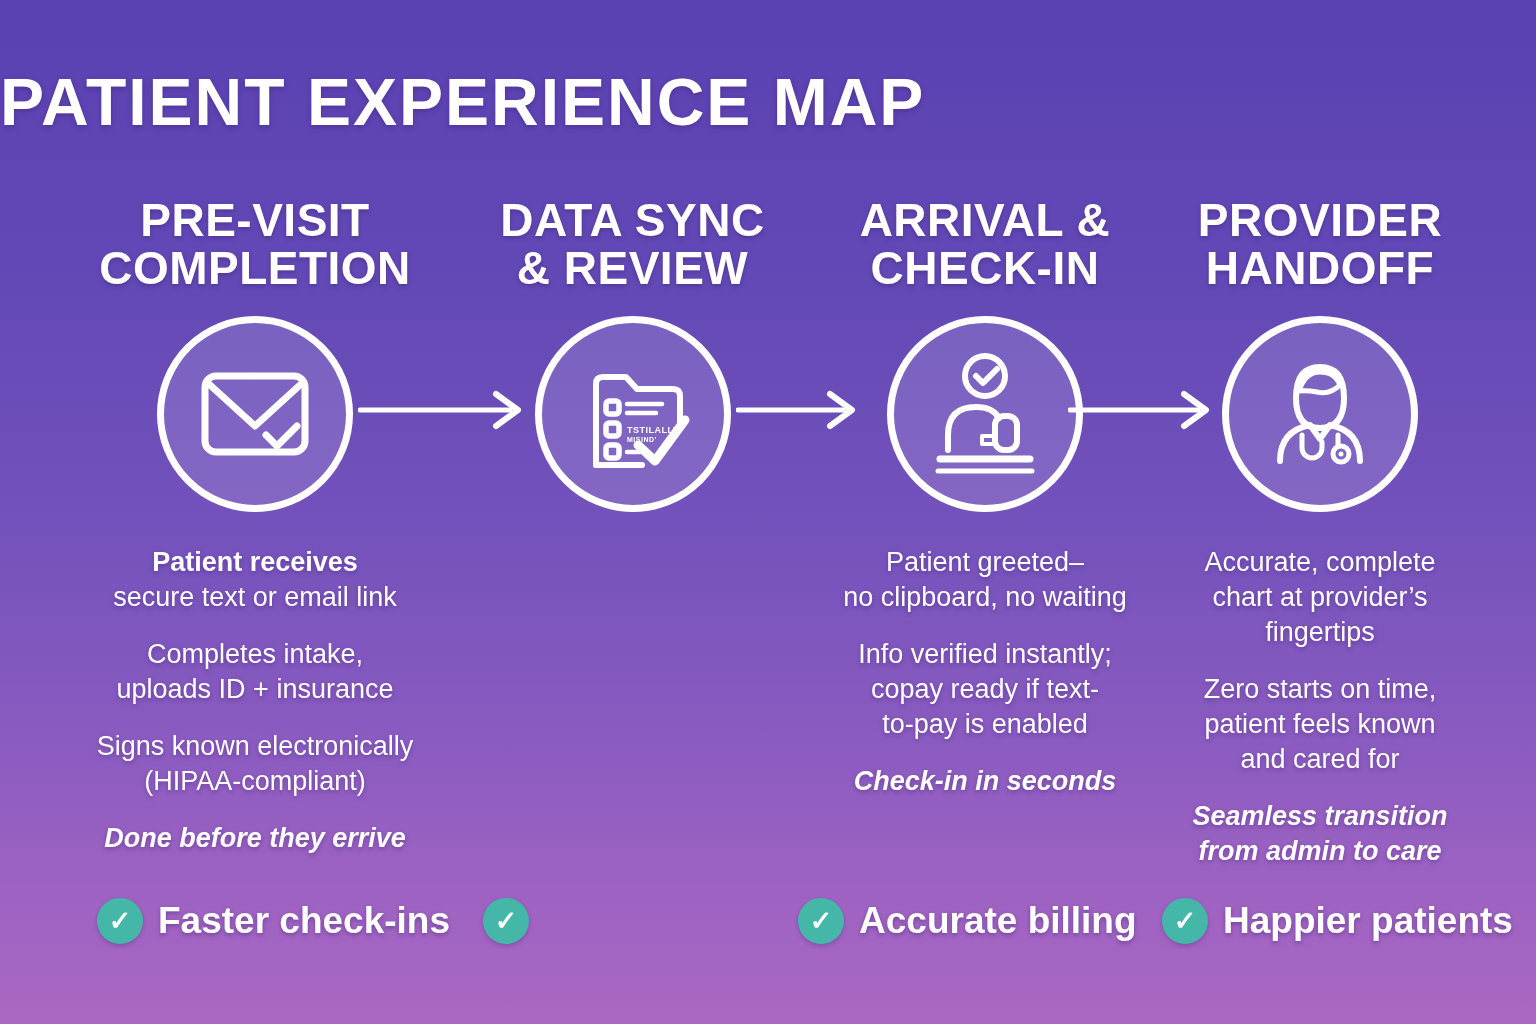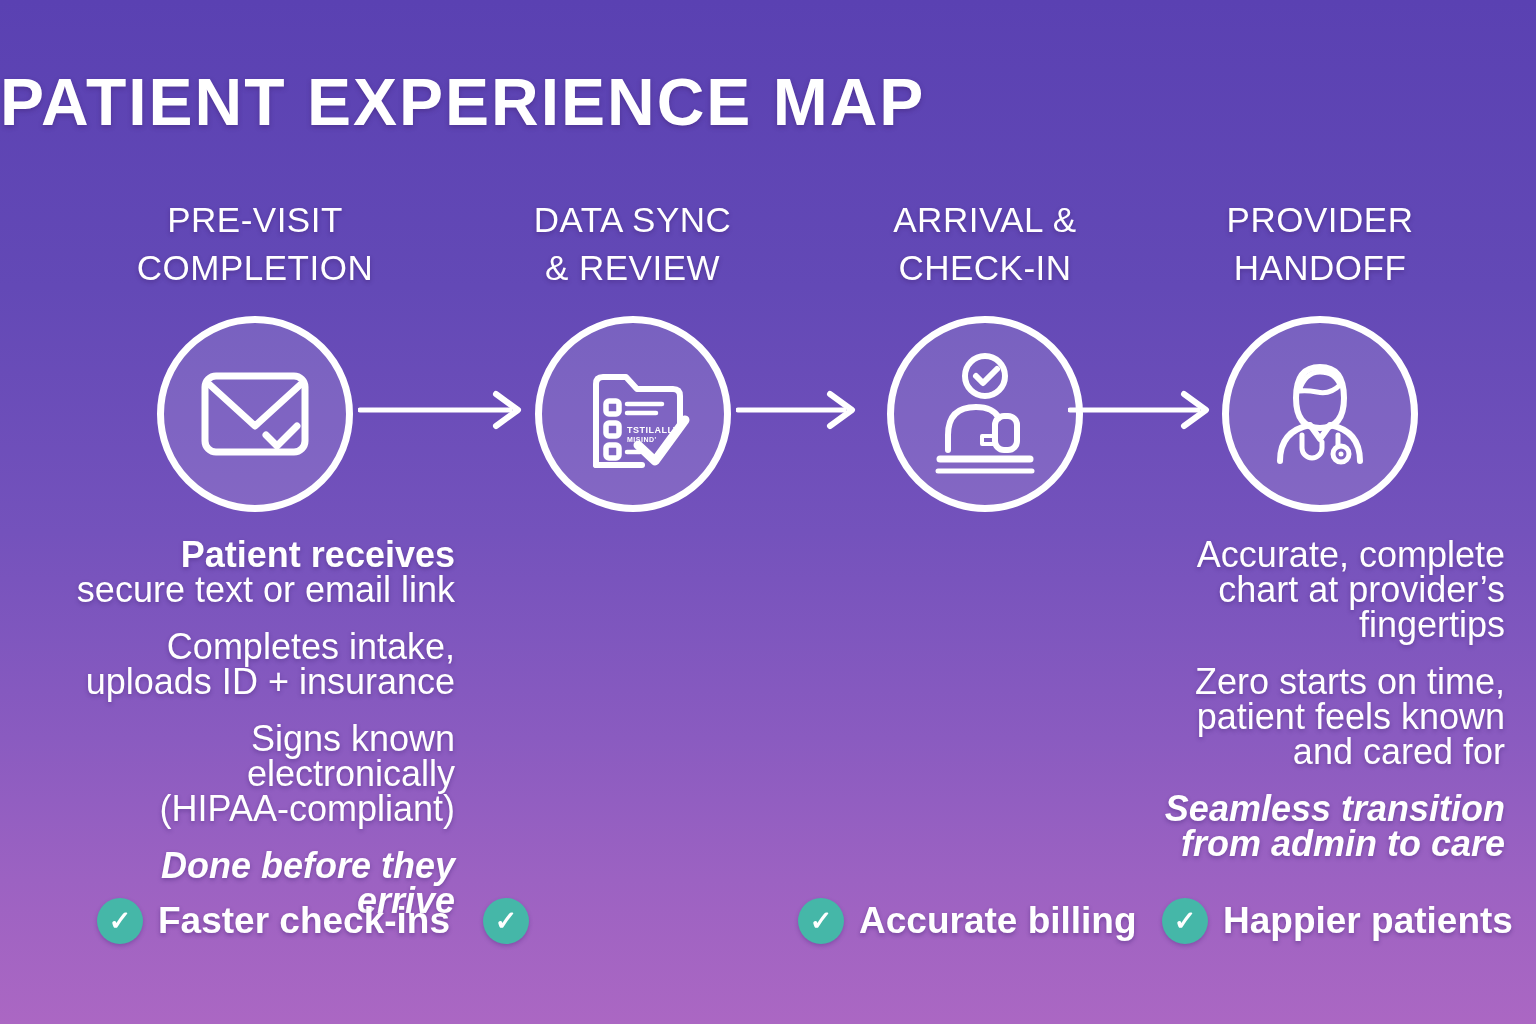--- a/index.html
+++ b/index.html
@@ -19,35 +19,35 @@
     text-align:left;
     font-size:66px; font-weight:bold; letter-spacing:2px;
     text-shadow:0 2px 5px rgba(60,30,110,0.45);
   }
   .column { position:absolute; top:196px; text-align:center; }
   #col1 { left:55px;  width:400px; }
   #col2 { left:450px; width:365px; }
   #col3 { left:805px; width:360px; }
   #col4 { left:1135px;width:370px; }
   .col-heading {
-    font-size:35px; font-weight:normal; line-height:48px;
+    font-size:46px; font-weight:bold; line-height:48px;
     letter-spacing:0.5px;
     text-shadow:0 2px 4px rgba(60,30,110,0.45);
   }
   .circle {
     width:196px; height:196px;
     margin:24px auto 0;
     border:7px solid #ffffff; border-radius:50%;
     background:rgba(255,255,255,0.13);
     display:flex; align-items:center; justify-content:center;
   }
   .circle svg { display:block; }
   .icon-stroke { stroke:#ffffff; fill:none; stroke-linecap:round; stroke-linejoin:round; }
-  .paragraphs { margin-top:25px; font-size:36px; line-height:35px;
-    text-shadow:0 2px 4px rgba(60,30,110,0.40);text-align:right; }
+  .paragraphs { margin-top:33px; font-size:27px; line-height:35px;
+    text-shadow:0 2px 4px rgba(60,30,110,0.40); }
   .para + .para { margin-top:22px; }
   .bold { font-weight:bold; }
   .italic { font-style:italic; font-weight:bold; }
   .arrow { position:absolute; top:385px; height:50px; }
   #arrow1 { left:358px;  width:168px; }
   #arrow2 { left:736px;  width:124px; }
   #arrow3 { left:1068px; width:146px; }
   .badge {
     position:absolute; top:898px;
     display:flex; align-items:center; gap:15px;
@@ -137,20 +137,34 @@
     <div class="circle">
       <svg width="150" height="150" viewBox="0 0 150 150">
         <circle class="icon-stroke" cx="75" cy="37" r="20" stroke-width="6"></circle>
         <path class="icon-stroke" d="M66,37 l7,7 l14,-14" stroke-width="6"></path>
         <path class="icon-stroke" d="M38,111 V96 q0,-28 28,-28 q17,0 23,11" stroke-width="6"></path>
         <rect class="icon-stroke" x="85" y="77" width="22" height="34" rx="9" stroke-width="6"></rect>
         <rect class="icon-stroke" x="72" y="97" width="13" height="8" stroke-width="4"></rect>
         <path class="icon-stroke" d="M30,120 h90" stroke-width="7"></path>
         <path class="icon-stroke" d="M28,132 h94" stroke-width="5"></path>
       </svg>
+    </div>
+    <div class="paragraphs">
+      <div class="para">
+        <div>Patient greeted–</div>
+        <div>no clipboard, no waiting</div>
+      </div>
+      <div class="para">
+        <div>Info verified instantly;</div>
+        <div>copay ready if text-</div>
+        <div>to-pay is enabled</div>
+      </div>
+      <div class="para italic">
+        <div>Check-in in seconds</div>
+      </div>
     </div>
   </div>
 
   <div class="column" id="col4">
     <div class="col-heading">
       <div>PROVIDER</div>
       <div>HANDOFF</div>
     </div>
     <div class="circle">
       <svg width="150" height="150" viewBox="0 0 150 150">

